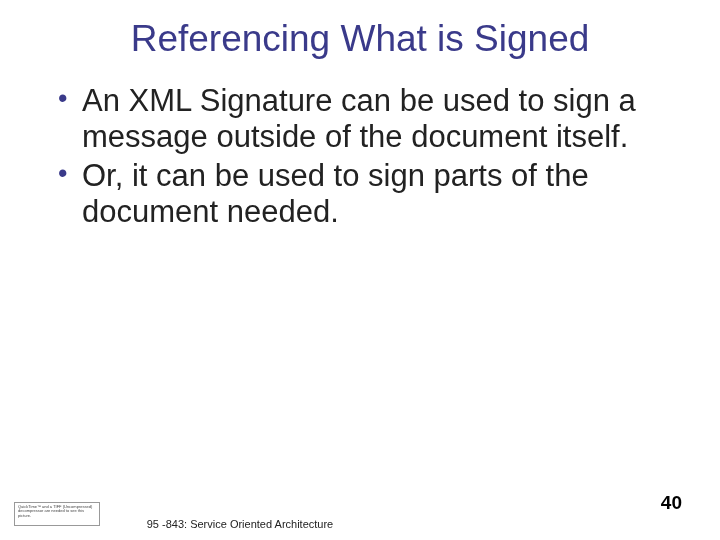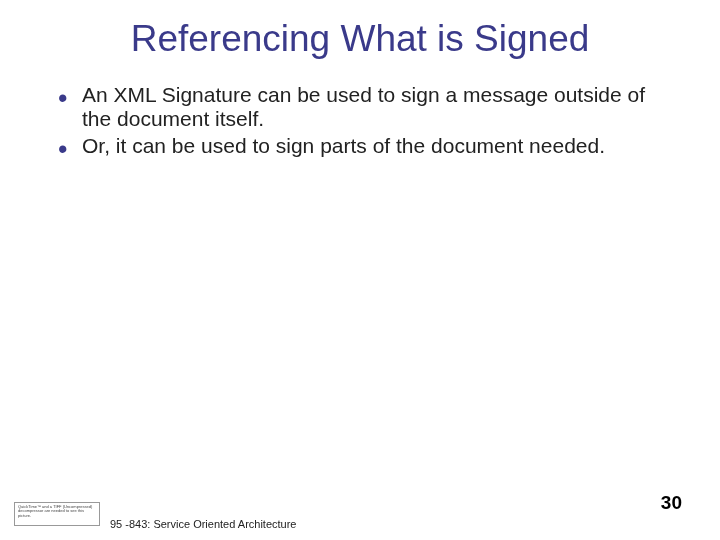--- a/index.html
+++ b/index.html
@@ -13,21 +13,21 @@
     color: #3a3a8a;
     font-size: 37px;
     text-align: center;
     padding-top: 18px;
     line-height: 1.15;
     font-weight: 400;
   }
   .content {
     padding: 22px 40px 0 58px;
     color: #222;
-    font-size: 21px;
+    font-size: 31px;
     line-height: 1.18;
   }
   .content ul { list-style: none; }
   .content li {
     position: relative;
     padding-left: 24px;
     margin-bottom: 2px;
   }
   .content li::before {
     content: "•";
@@ -55,20 +55,21 @@
     color: #444;
     line-height: 1.1;
     padding: 2px 3px;
     background: #fff;
   }
   .footer-center {
     position: absolute;
     left: 110px;
     bottom: 2px;
     width: 260px;
+    text-align: center;
     font-family: Arial, sans-serif;
   }
   .footer-line1 {
     font-size: 11px;
     color: #222;
   }
   .footer-line2 {
     font-size: 12px;
     color: #222;
     line-height: 1.15;
@@ -93,14 +94,14 @@
     <li>An XML Signature can be used to sign a message outside of the document itself.</li>
     <li>Or, it can be used to sign parts of the document needed.</li>
   </ul>
 </div>
 
 <div class="footer">
   <div class="placeholder">QuickTime™ and a TIFF (Uncompressed) decompressor are needed to see this picture.</div>
   <div class="footer-center">
     <div class="footer-line1">95 -843: Service Oriented Architecture</div>
   </div>
-  <div class="page-num">30</div>
+  <div class="page-num">40</div>
 </div>
 
 </body></html>

